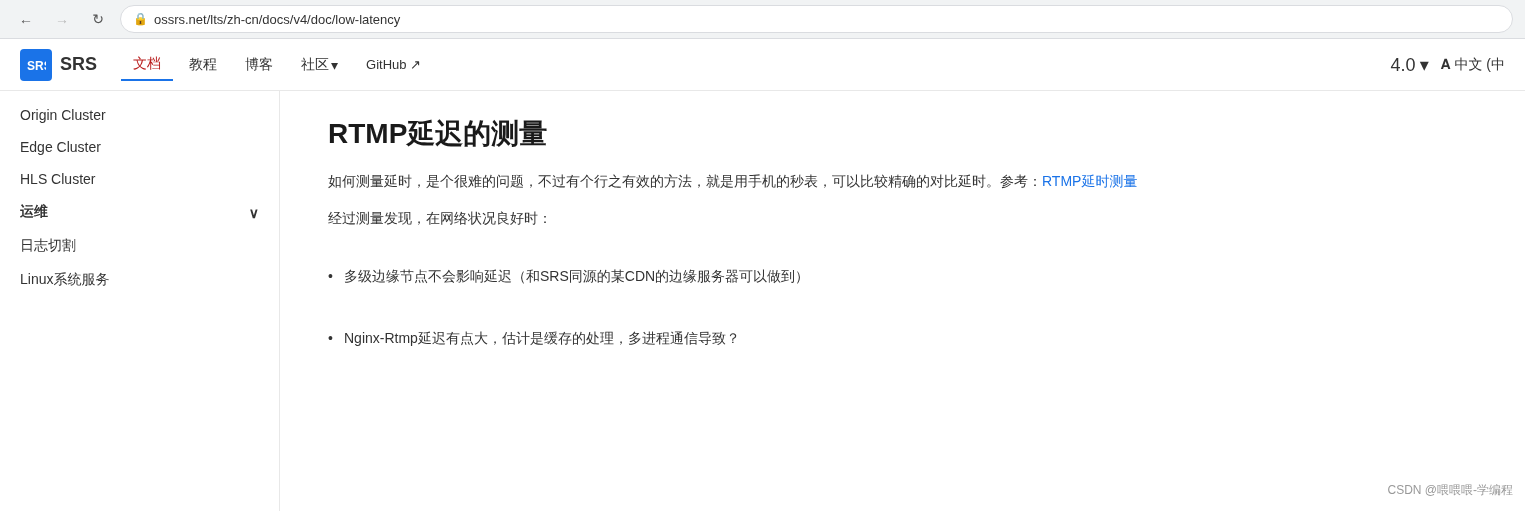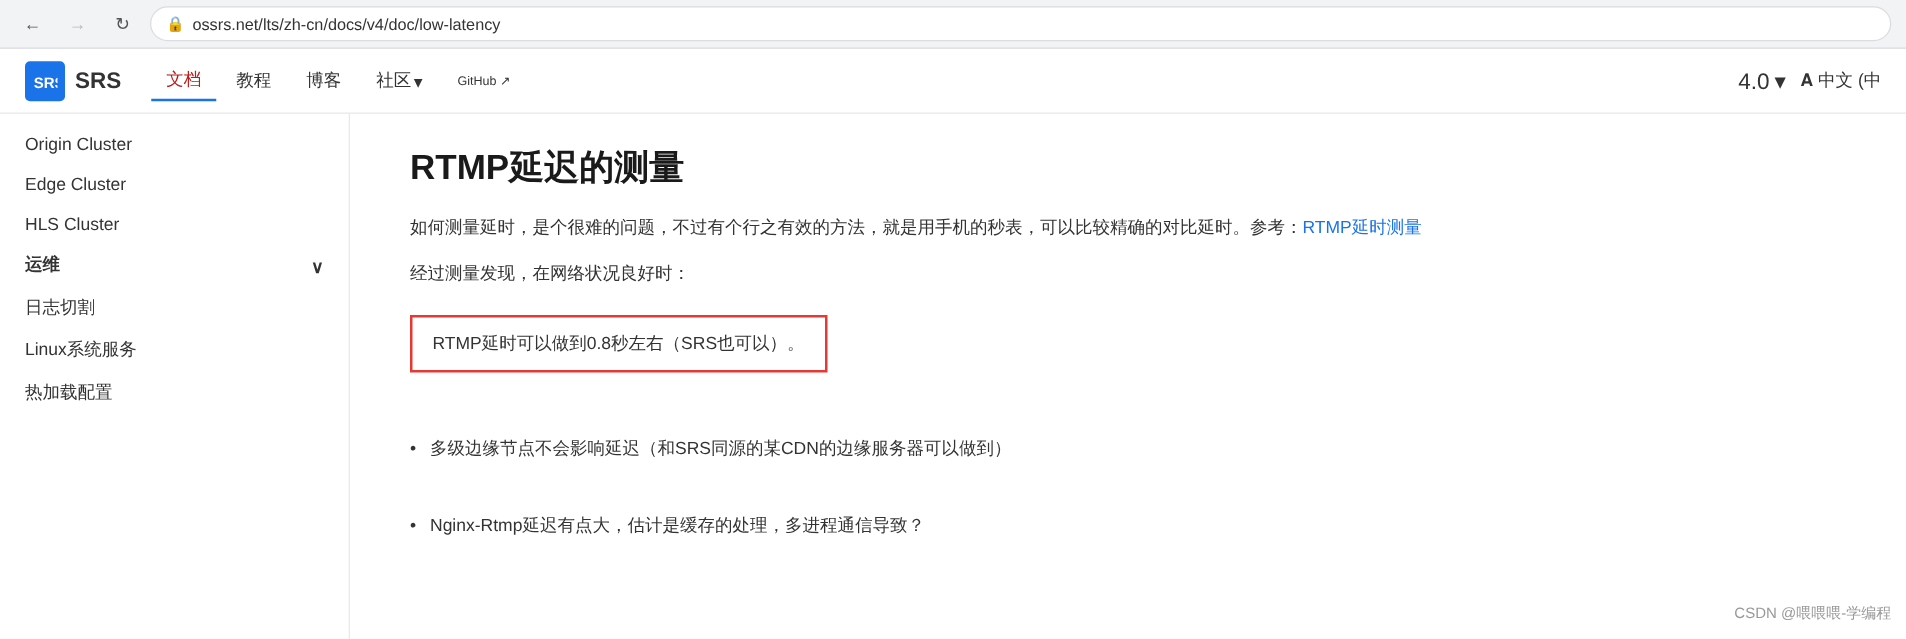--- a/index.html
+++ b/index.html
@@ -17,21 +17,21 @@
     
     .top-nav { display: flex; align-items: center; height: 52px; padding: 0 20px; border-bottom: 1px solid #e8e8e8; gap: 0; }
     .logo-area { display: flex; align-items: center; gap: 8px; margin-right: 24px; }
     .logo-icon { width: 32px; height: 32px; background: #1a73e8; border-radius: 4px; display: flex; align-items: center; justify-content: center; }
     .logo-icon svg { width: 20px; height: 20px; }
     .logo-text { font-size: 18px; font-weight: 600; color: #333; }
     .nav-links { display: flex; align-items: center; gap: 4px; }
     .nav-link { padding: 6px 12px; font-size: 14px; color: #333; cursor: pointer; text-decoration: none; border-radius: 4px; }
     .nav-link.active { color: #b91c1c; border-bottom: 2px solid #1a73e8; border-radius: 0; }
     .nav-link-dropdown { display: flex; align-items: center; gap: 2px; padding: 6px 12px; cursor: pointer; font-size: 14px; color: #333; }
-    .nav-link-github { display: flex; align-items: center; gap: 4px; font-size: 10px; color: #333; padding: 6px 12px; cursor: pointer; }
+    .nav-link-github { display: flex; align-items: center; gap: 4px; font-size: 13px; color: #333; padding: 6px 12px; cursor: pointer; }
     .nav-right { margin-left: auto; display: flex; align-items: center; gap: 12px; }
     .version-select { display: flex; align-items: flex-end; gap: 4px; font-size: 18px; cursor: pointer; color: #333; }
     .lang-select { display: flex; align-items: center; gap: 4px; font-size: 14px; cursor: pointer; color: #333; }
 
     
     .main-layout { display: flex; height: calc(511px - 38px - 52px); overflow: hidden; }
 
     
     .sidebar { width: 280px; border-right: 1px solid #e8e8e8; overflow-y: auto; padding: 8px 0; flex-shrink: 0; }
     .sidebar-item { padding: 8px 20px; font-size: 14px; color: #333; cursor: pointer; }
@@ -105,32 +105,28 @@
   <div class="sidebar">
     <div class="sidebar-item">Origin Cluster</div>
     <div class="sidebar-item">Edge Cluster</div>
     <div class="sidebar-item">HLS Cluster</div>
     <div class="sidebar-section">
       <span>运维</span>
       <span>∨</span>
     </div>
     <div class="sidebar-item">日志切割</div>
     <div class="sidebar-item">Linux系统服务</div>
-    <div class="sidebar-item">热加载配置</div>
   </div>
 
   <div class="content-area">
     <h1 class="section-title">RTMP延迟的测量</h1>
     <p class="intro-text">
       <span>如何测量延时，是个很难的问题，不过有个行之有效的方法，就是用手机的秒表，可以比较精确的对比延时。参考：</span><a href="#">RTMP延时测量</a>
     </p>
     <p class="sub-text">经过测量发现，在网络状况良好时：</p>
-    <div class="highlight-box">
-      <span class="highlight-box-text">RTMP延时可以做到0.8秒左右（SRS也可以）。</span>
-    </div>
     <ul class="bullet-list">
       <li>
         <span>多级边缘节点不会影响延迟（和SRS同源的某CDN的边缘服务器可以做到）</span>
       </li>
       <li>
         <span>Nginx-Rtmp延迟有点大，估计是缓存的处理，多进程通信导致？</span>
       </li>
     </ul>
   </div>
 

